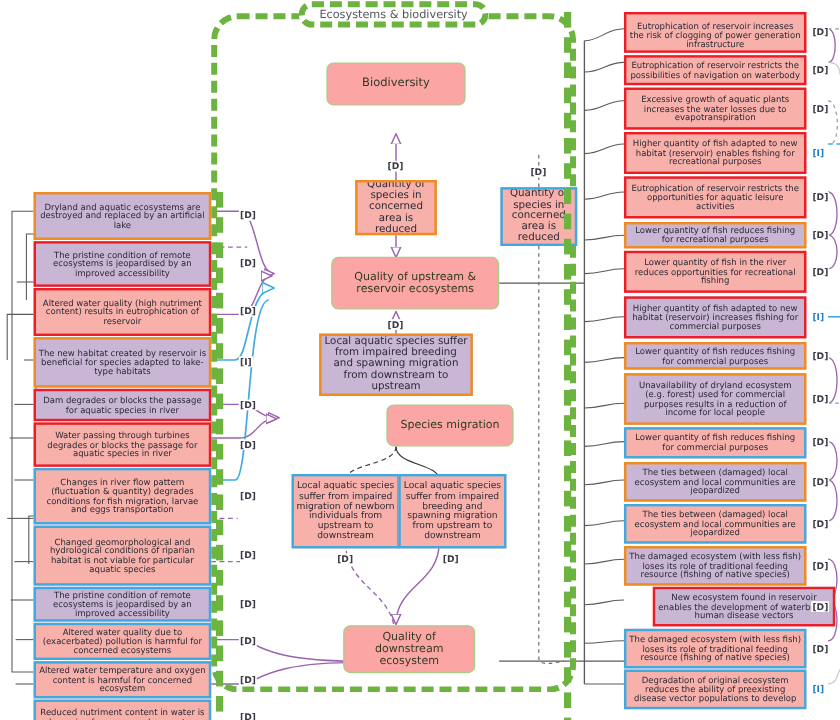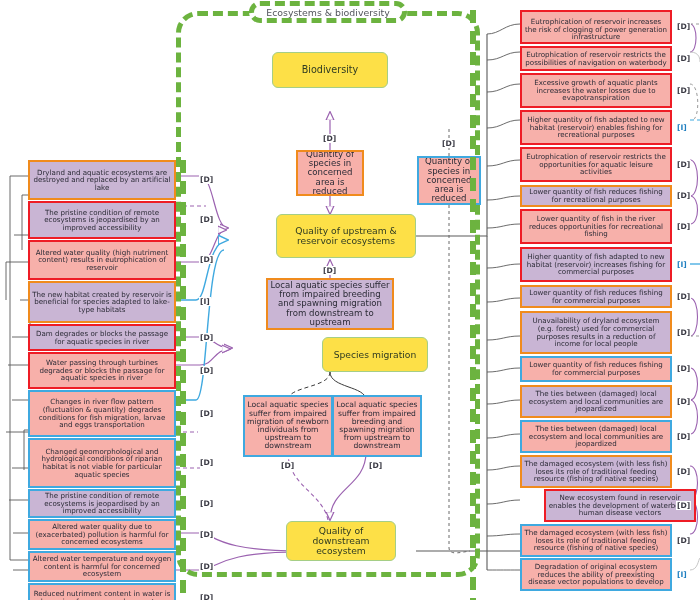--- a/index.html
+++ b/index.html
@@ -19,21 +19,21 @@
     display:flex;align-items:center;justify-content:center;
     text-align:center;
     color:#2b2b36;
     line-height:1.08;
     padding:1px 2px;
     overflow:hidden;
   }
   
   .fill-pink   {background:#f7b0aa;}
   .fill-purple {background:#c9b5d4;}
-  .fill-green  {background:#fde047;}
+  .fill-green  {background:#fca5a5;}
   .b-red    {border:2px solid #ee1c25;}
   .b-orange {border:2px solid #f08b1d;}
   .b-blue   {border:2px solid #3fa9e0;}
   .b-green  {border:1px solid #a5ce86;border-radius:6px;}
   .centernode{font-size:8.6px;}
   .greennode{font-size:9.2px;color:#2f3b22;}
   .biodiv{font-size:9.6px;}
 
   
   #group-eco{

